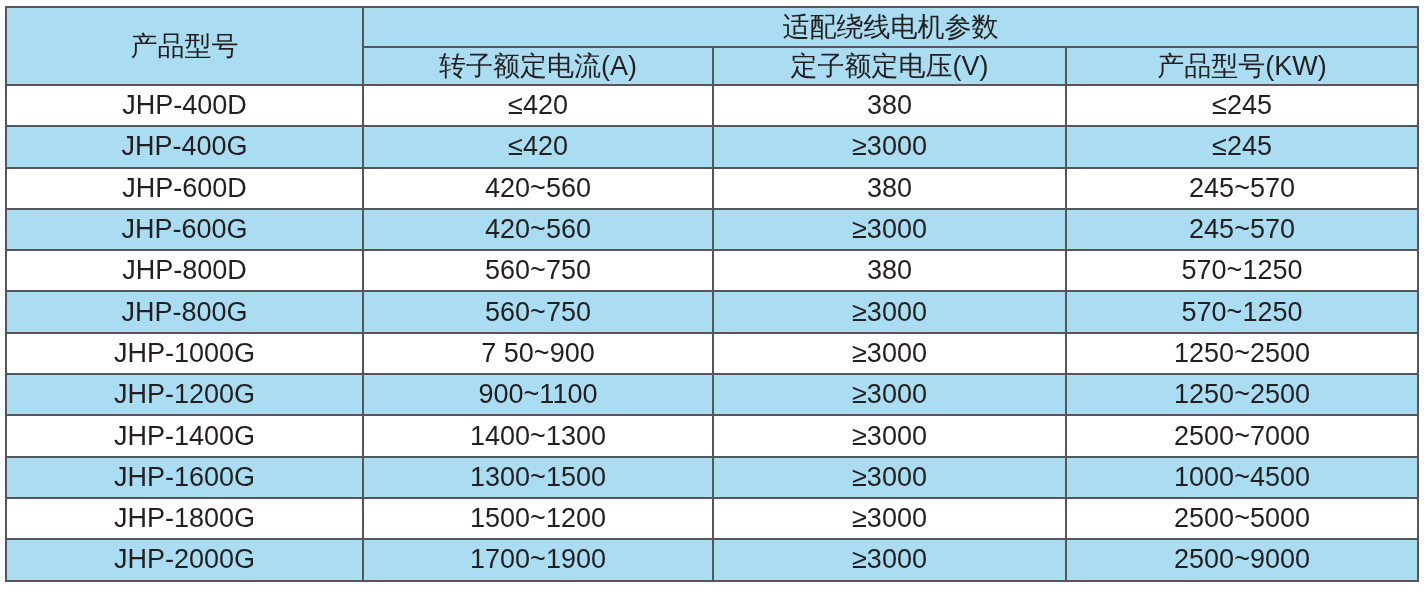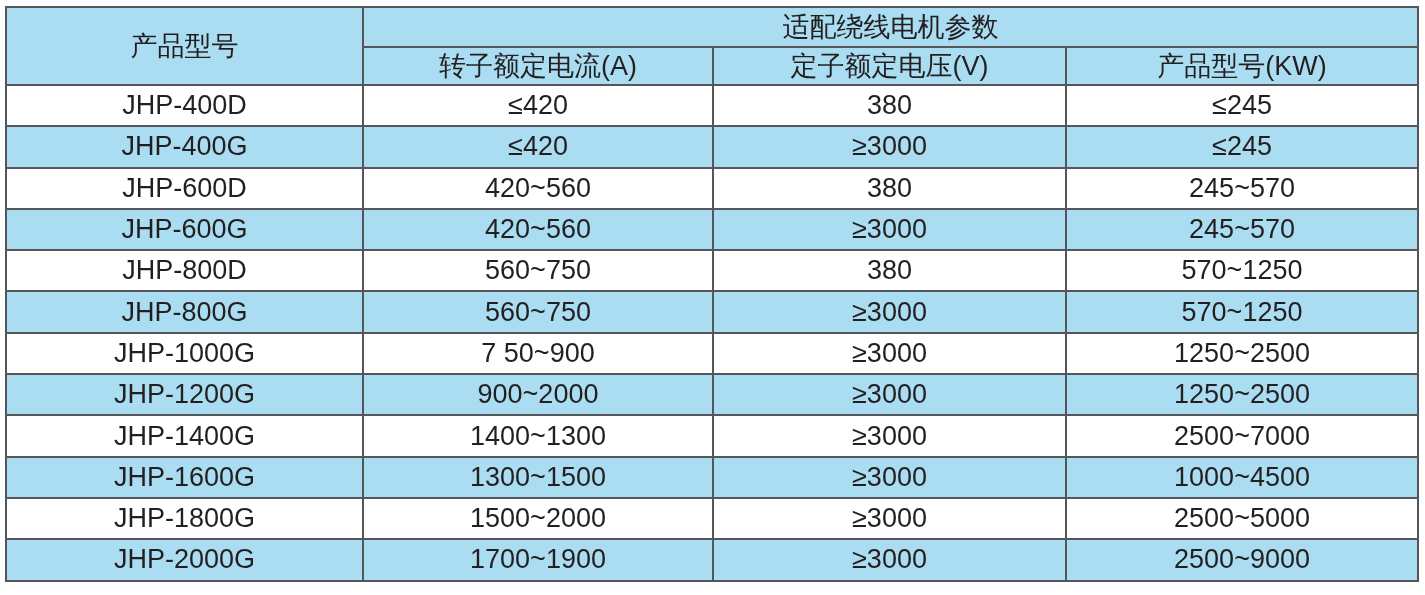--- a/index.html
+++ b/index.html
@@ -105,39 +105,39 @@
         <td>570~1250</td>
       </tr>
       <tr>
         <td>JHP-1000G</td>
         <td>7 50~900</td>
         <td>≥3000</td>
         <td>1250~2500</td>
       </tr>
       <tr>
         <td>JHP-1200G</td>
-        <td>900~2000</td>
+        <td>900~1100</td>
         <td>≥3000</td>
         <td>1250~2500</td>
       </tr>
       <tr>
         <td>JHP-1400G</td>
         <td>1400~1300</td>
         <td>≥3000</td>
         <td>2500~7000</td>
       </tr>
       <tr>
         <td>JHP-1600G</td>
         <td>1300~1500</td>
         <td>≥3000</td>
         <td>1000~4500</td>
       </tr>
       <tr>
         <td>JHP-1800G</td>
-        <td>1500~2000</td>
+        <td>1500~1200</td>
         <td>≥3000</td>
         <td>2500~5000</td>
       </tr>
       <tr>
         <td>JHP-2000G</td>
         <td>1700~1900</td>
         <td>≥3000</td>
         <td>2500~9000</td>
       </tr>
     </tbody>

